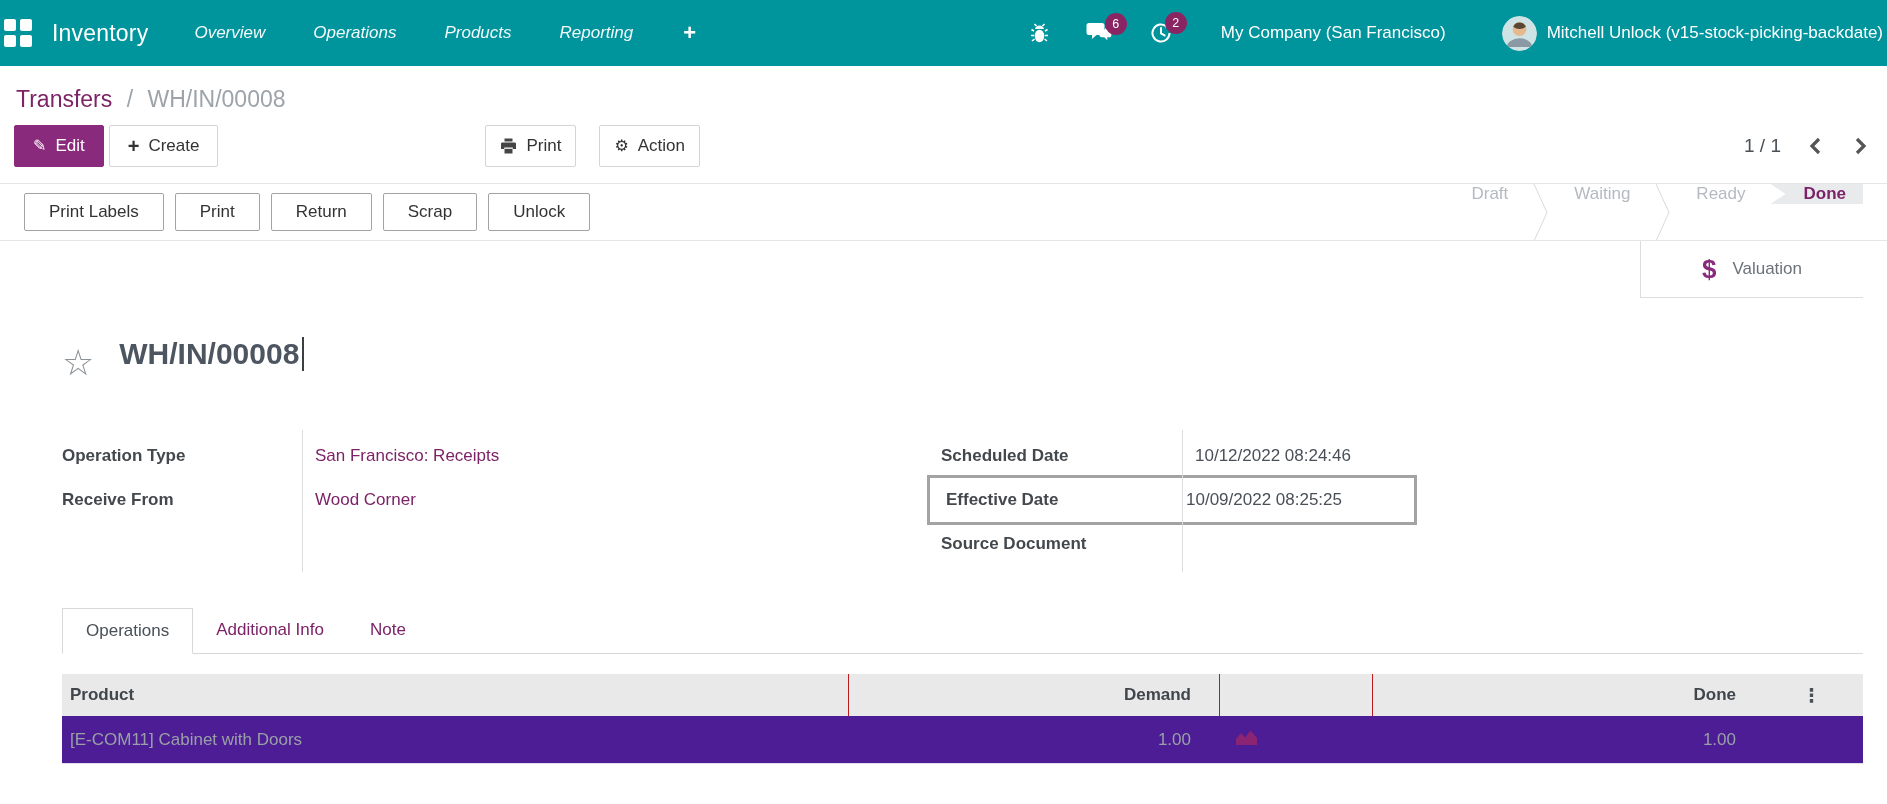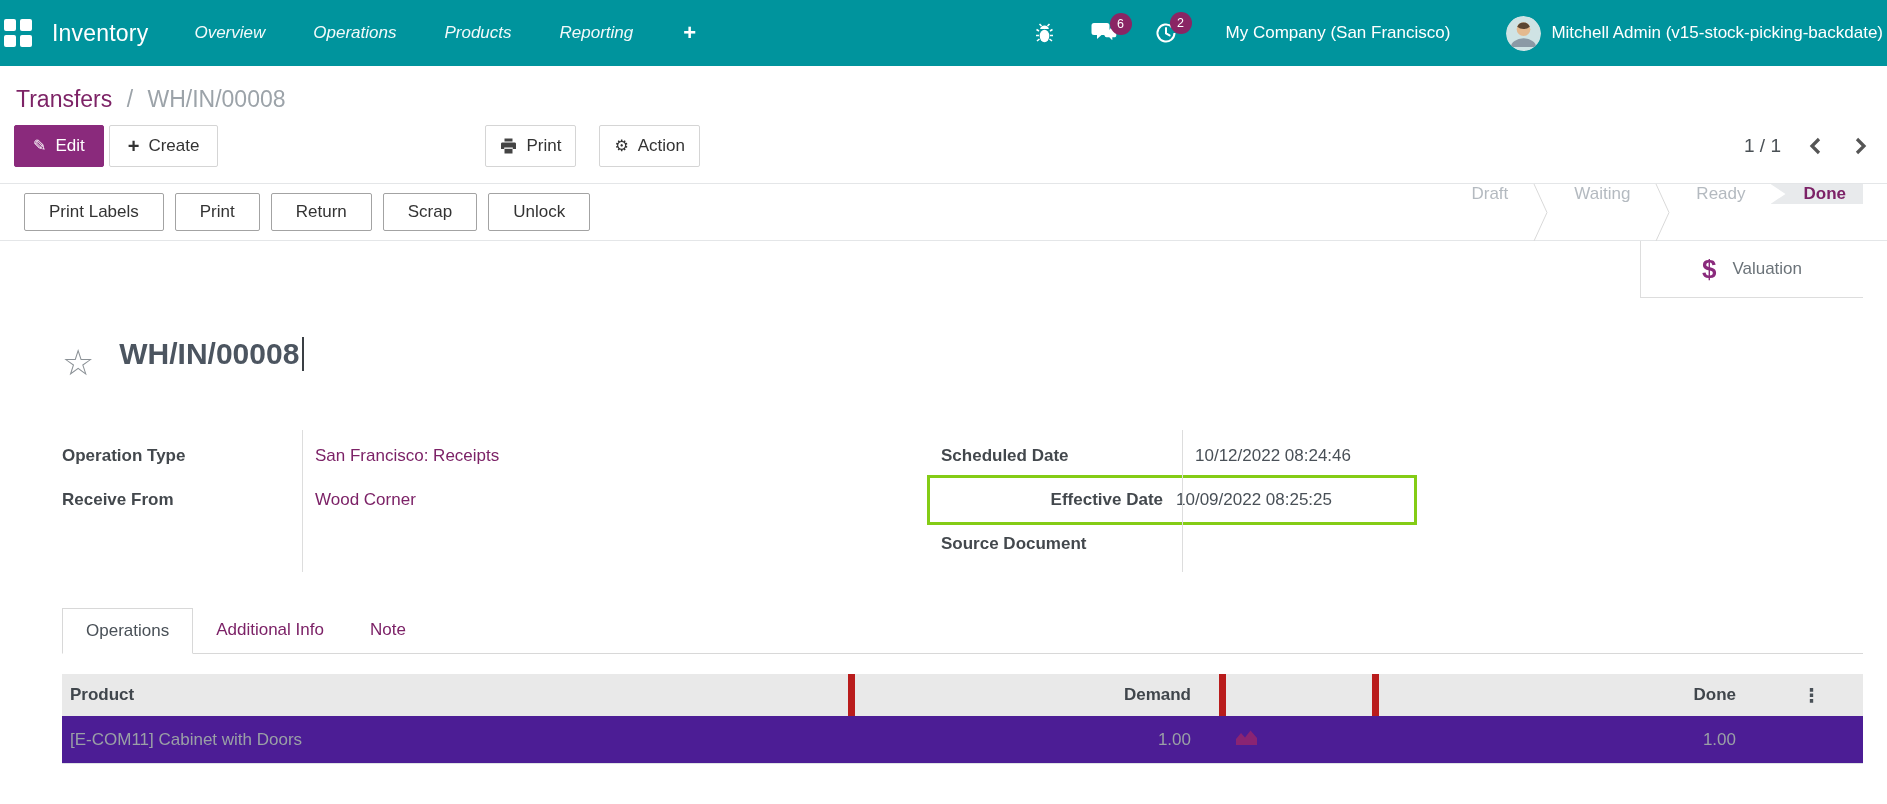--- a/index.html
+++ b/index.html
@@ -76,41 +76,41 @@
   .fgroup-left { width:879px; }
   .fgroup-right { width:476px; }
   .vsep { position:absolute; top:-4px; bottom:-6px; width:1px; background:#ddd; }
   .fgroup-left .vsep { left:240px; }
   .fgroup-right .vsep { left:241px; }
   .frow { display:flex; padding:12px 0; align-items:baseline; }
   .flabel { width:240px; flex:none; font-weight:700; color:#43484d; }
   .fgroup-right .flabel { width:241px; }
   .fvalue { padding-left:13px; color:#495057; }
   .fvalue.link { color:#7c2267; cursor:pointer; }
-  .frow.highlight { border:3px solid #84cc16; margin:-3px 0 -3px -14px; padding-left:6px;text-align:right; }
+  .frow.highlight { border:3px solid #a3a3a3; margin:-3px 0 -3px -14px; padding-left:16px; }
   .frow.highlight .flabel { width:227px; }
 
   
   .tabs { margin-top:42px; display:flex; border-bottom:1px solid #d8d8d8; font-size:17px; }
   .tab { padding:12px 23px; color:#7c2267; cursor:pointer; }
   .tab.active { color:#495057; border:1px solid #d8d8d8; border-bottom:1px solid #fff;
     margin-bottom:-1px; background:#fff; }
 
   
   .otable { margin-top:20px; }
   .thead { display:flex; background:#e9e9e9; height:42px; align-items:center;
     font-weight:700; color:#40464c; font-size:17px; }
   .trow { display:flex; height:48px; align-items:center; background:#4c1d95;
     color:#9aa0a6; font-size:17px; border-bottom:1px solid #dee2e6; cursor:pointer; }
   .c-product { flex:0 0 786px; padding-left:8px; }
   .c-demand { flex:0 0 371px; text-align:right; padding-right:28px; }
   .c-icon { flex:0 0 153px; padding-left:16px; }
   .c-done { flex:0 0 368px; text-align:right; padding-right:4px; }
   .c-rest { flex:1; text-align:right; padding-right:42px; }
-  .thead .c-demand, .thead .c-icon, .thead .c-done { border-left:7px solid #b91c1c;
+  .thead .c-demand, .thead .c-icon, .thead .c-done { border-left:1px solid #b91c1c;
     height:100%; display:flex; align-items:center; }
   .thead .c-demand, .thead .c-done { justify-content:flex-end; }
   .kebab { font-size:19px; font-weight:700; color:#495057; cursor:pointer; }
 </style>
 </head>
 <body>
 
 <header class="navbar">
   <div class="apps-icon">
     <span></span>
@@ -156,21 +156,21 @@
     </span>
     <span class="company">My Company (San Francisco)</span>
     <span class="avatar">
       <svg width="35" height="35" viewBox="0 0 36 36">
         <circle cx="18" cy="18" r="18" fill="#cfe3e4"></circle>
         <circle cx="18" cy="13.5" r="7" fill="#e4b98e"></circle>
         <path d="M11.5 11 a7 7 0 0 1 13 0 a10 10 0 0 1-13 0z" fill="#5a4632"></path>
         <path d="M5 32 a13 9 0 0 1 26 0z" fill="#8b99a5"></path>
       </svg>
     </span>
-    <span class="username">Mitchell Admin (v15-stock-picking-backdate)</span>
+    <span class="username">Mitchell Unlock (v15-stock-picking-backdate)</span>
   </div>
 </header>
 
 <div class="breadcrumb">
   <span class="bc-parent">Transfers</span>
   <span class="bc-sep">/</span>
   <span class="bc-current">WH/IN/00008</span>
 </div>
 
 <div class="cp-row">

